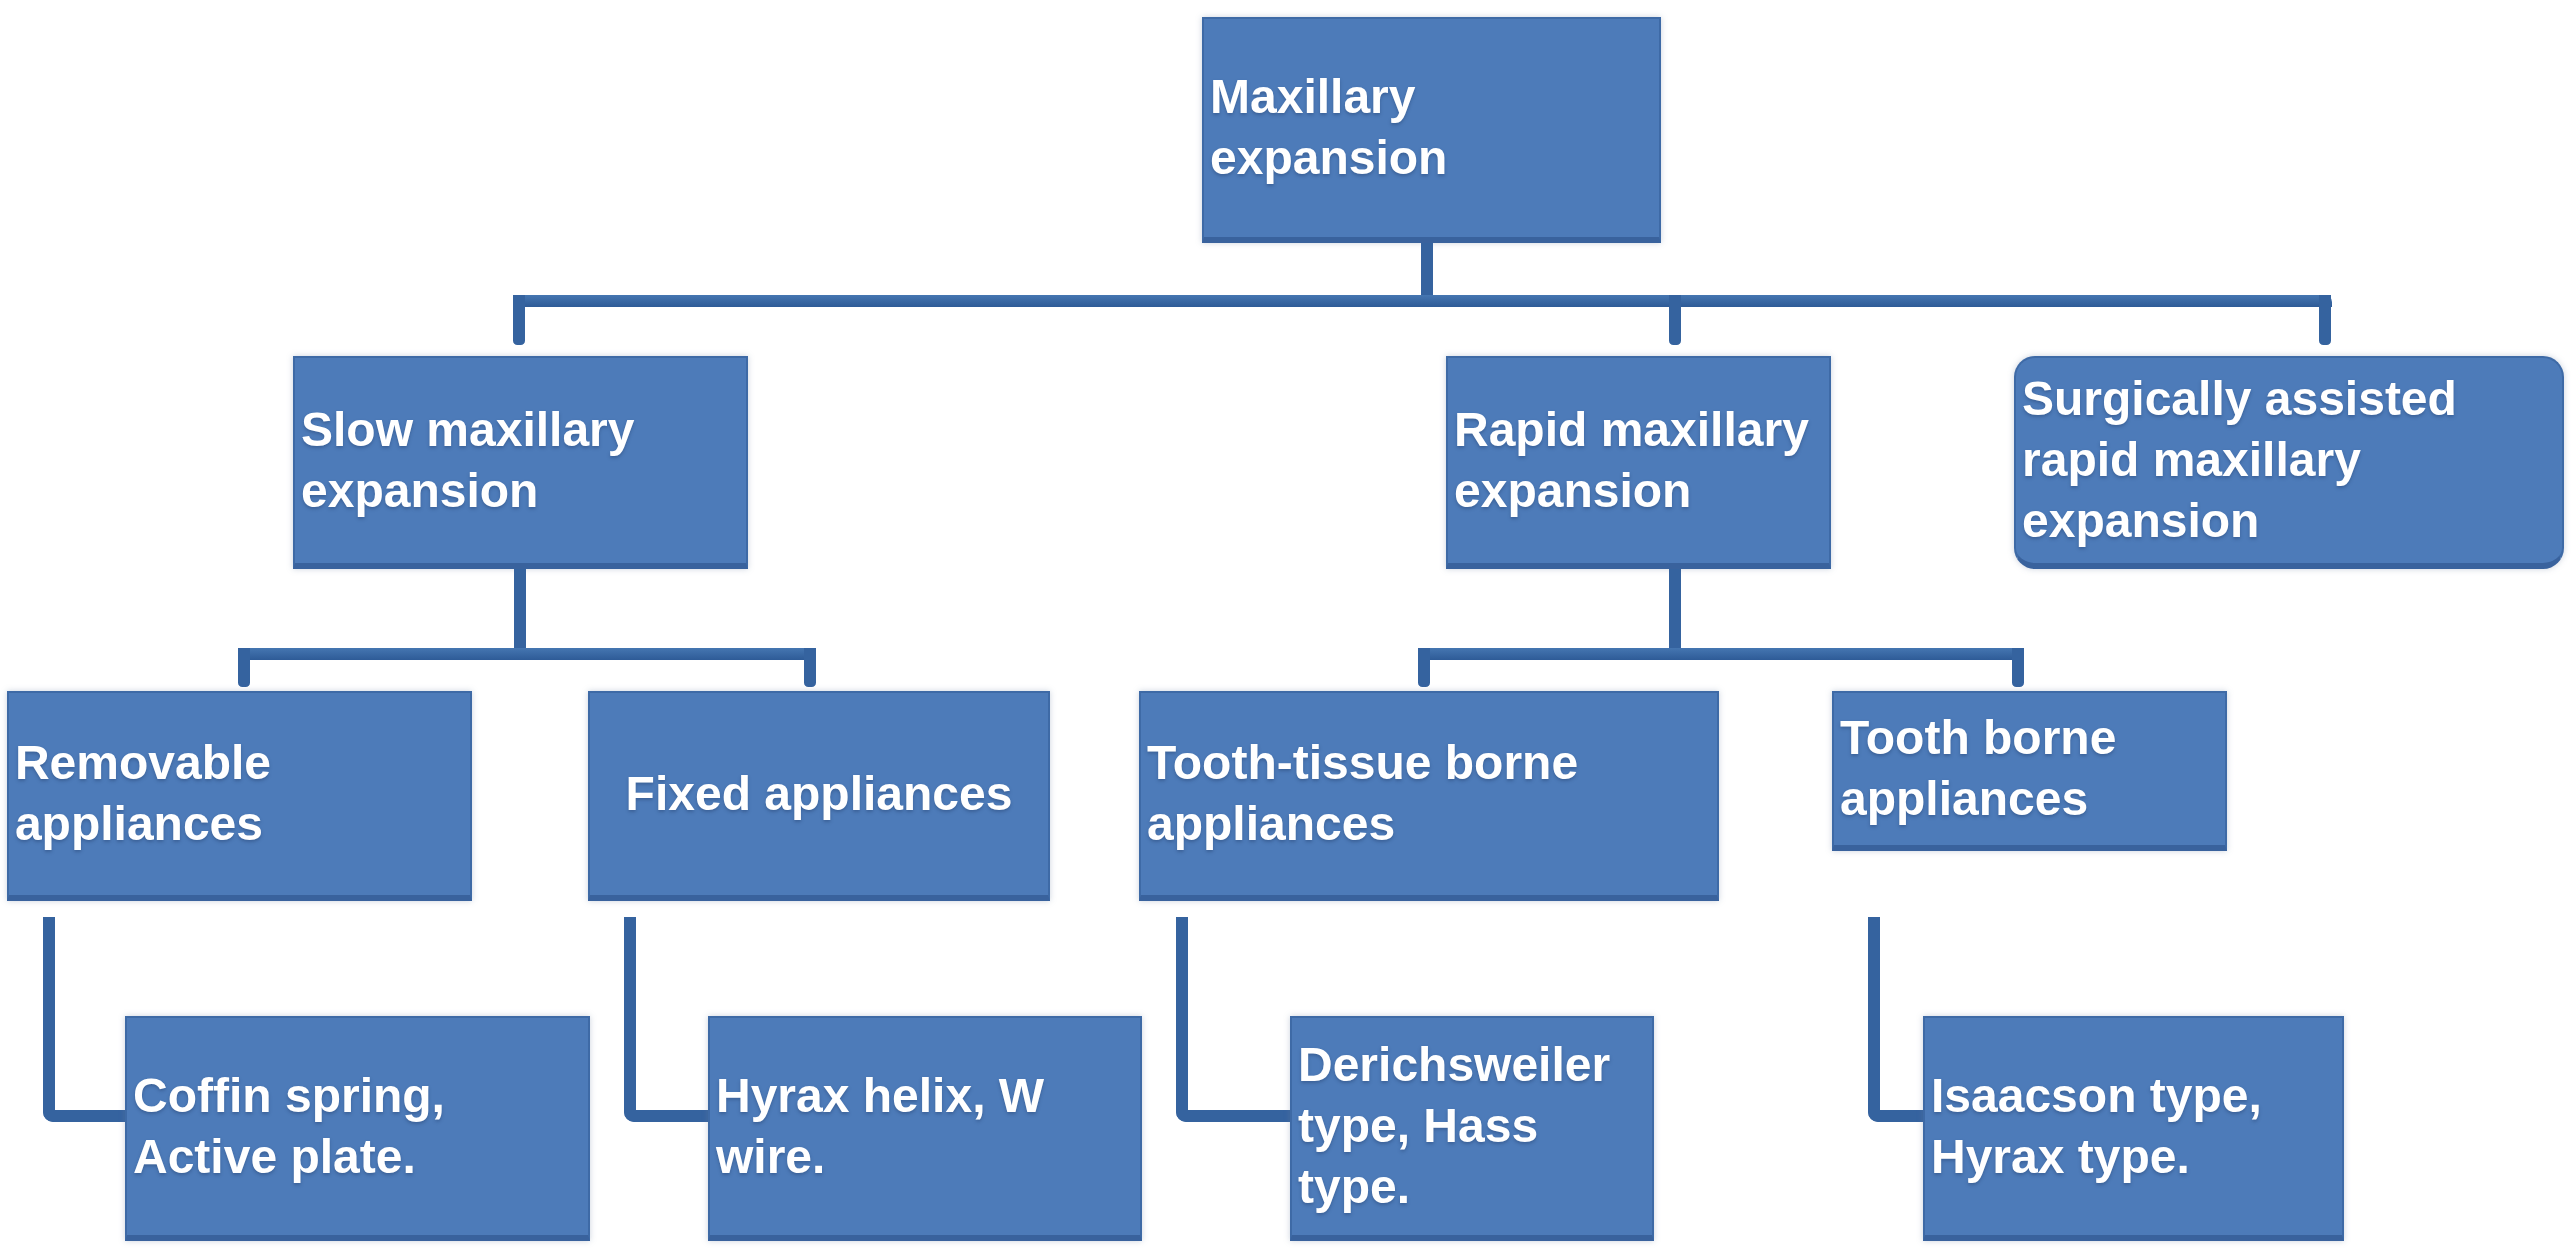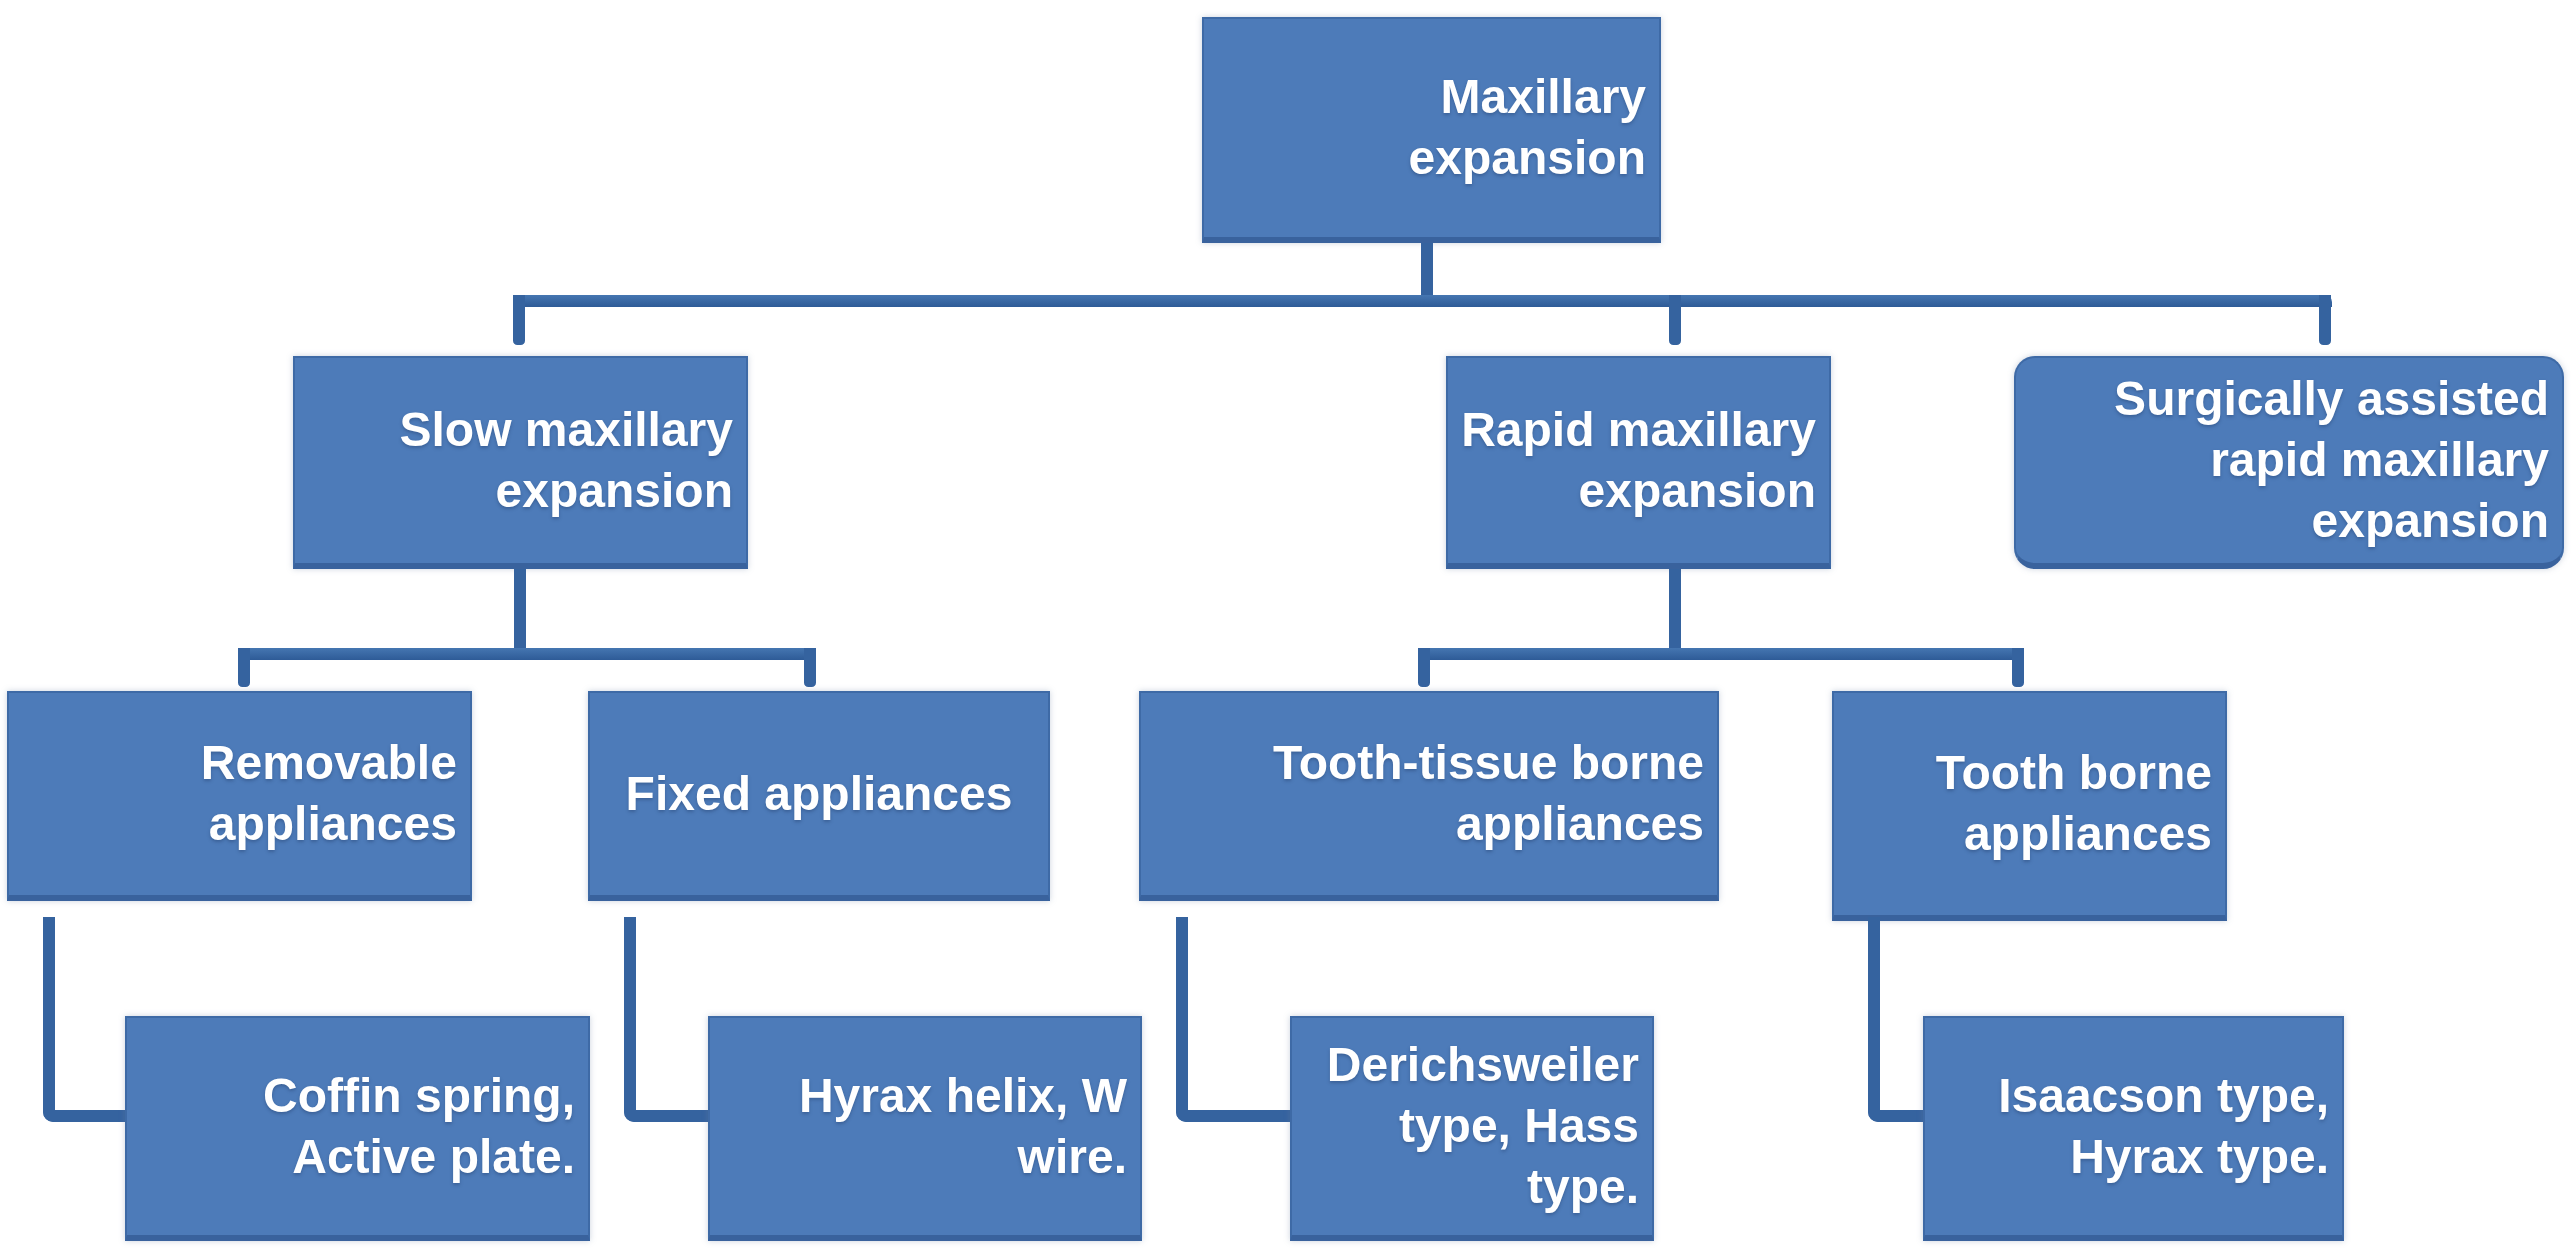--- a/index.html
+++ b/index.html
@@ -24,27 +24,27 @@
     background: var(--background);
     font-family: "Liberation Sans", "DejaVu Sans", sans-serif;
     overflow: hidden;
   }
   .node {
     position: absolute;
     box-sizing: border-box;
     display: flex;
     align-items: center;
     justify-content: center;
-    text-align: right;
+    text-align: left;
     background: var(--box_fill);
     color: var(--text);
     font-weight: bold;
     font-size: 48px;
     line-height: 1.27;
-    padding: 0 13px;
+    padding: 0 6px;
     border: 2.6px solid var(--box_border);
     border-bottom: 6px solid var(--box_border_bottom);
     text-shadow: 0 1.7px 3.4px rgba(25, 48, 90, 0.35);
     box-shadow: 0 0 6px rgba(110, 130, 160, 0.35);
   }
   .vline {
     position: absolute;
     width: 12px;
     background: var(--connector);
   }
@@ -89,21 +89,21 @@
   <div class="vline drop" style="left:804px; top:648px; height:39px;"></div>
 
   <div class="vline" style="left:1669px; top:569px; height:82px;"></div>
   <div class="hbar" style="left:1418px; top:648px; width:606px;"></div>
   <div class="vline drop" style="left:1418px; top:648px; height:39px;"></div>
   <div class="vline drop" style="left:2012px; top:648px; height:39px;"></div>
 
   <div class="node" style="left:6.9px; top:691px; width:465px; height:210px;">Removable appliances</div>
   <div class="node" style="left:588px; top:691px; width:462px; height:210px;">Fixed appliances</div>
   <div class="node" style="left:1139px; top:691px; width:580px; height:210px;">Tooth-tissue borne appliances</div>
-  <div class="node" style="left:1832px; top:691px; width:395px; height:230px;">Tooth borne appliances</div>
+  <div class="node" style="left:1832px; top:691px; width:395px; height:160px;">Tooth borne appliances</div>
 
   <div class="elbow" style="left:43px; top:917px; width:82px; height:205px;"></div>
   <div class="elbow" style="left:624px; top:917px; width:84px; height:205px;"></div>
   <div class="elbow" style="left:1176px; top:917px; width:114px; height:205px;"></div>
   <div class="elbow" style="left:1868px; top:917px; width:55px; height:205px;"></div>
 
   <div class="node" style="left:125px; top:1016px; width:465px; height:225px;">Coffin spring, Active plate.</div>
   <div class="node" style="left:708px; top:1016px; width:434px; height:225px;">Hyrax helix, W wire.</div>
   <div class="node" style="left:1290px; top:1016px; width:364px; height:225px;">Derichsweiler type, Hass type.</div>
   <div class="node" style="left:1923px; top:1016px; width:421px; height:225px;">Isaacson type, Hyrax type.</div>

